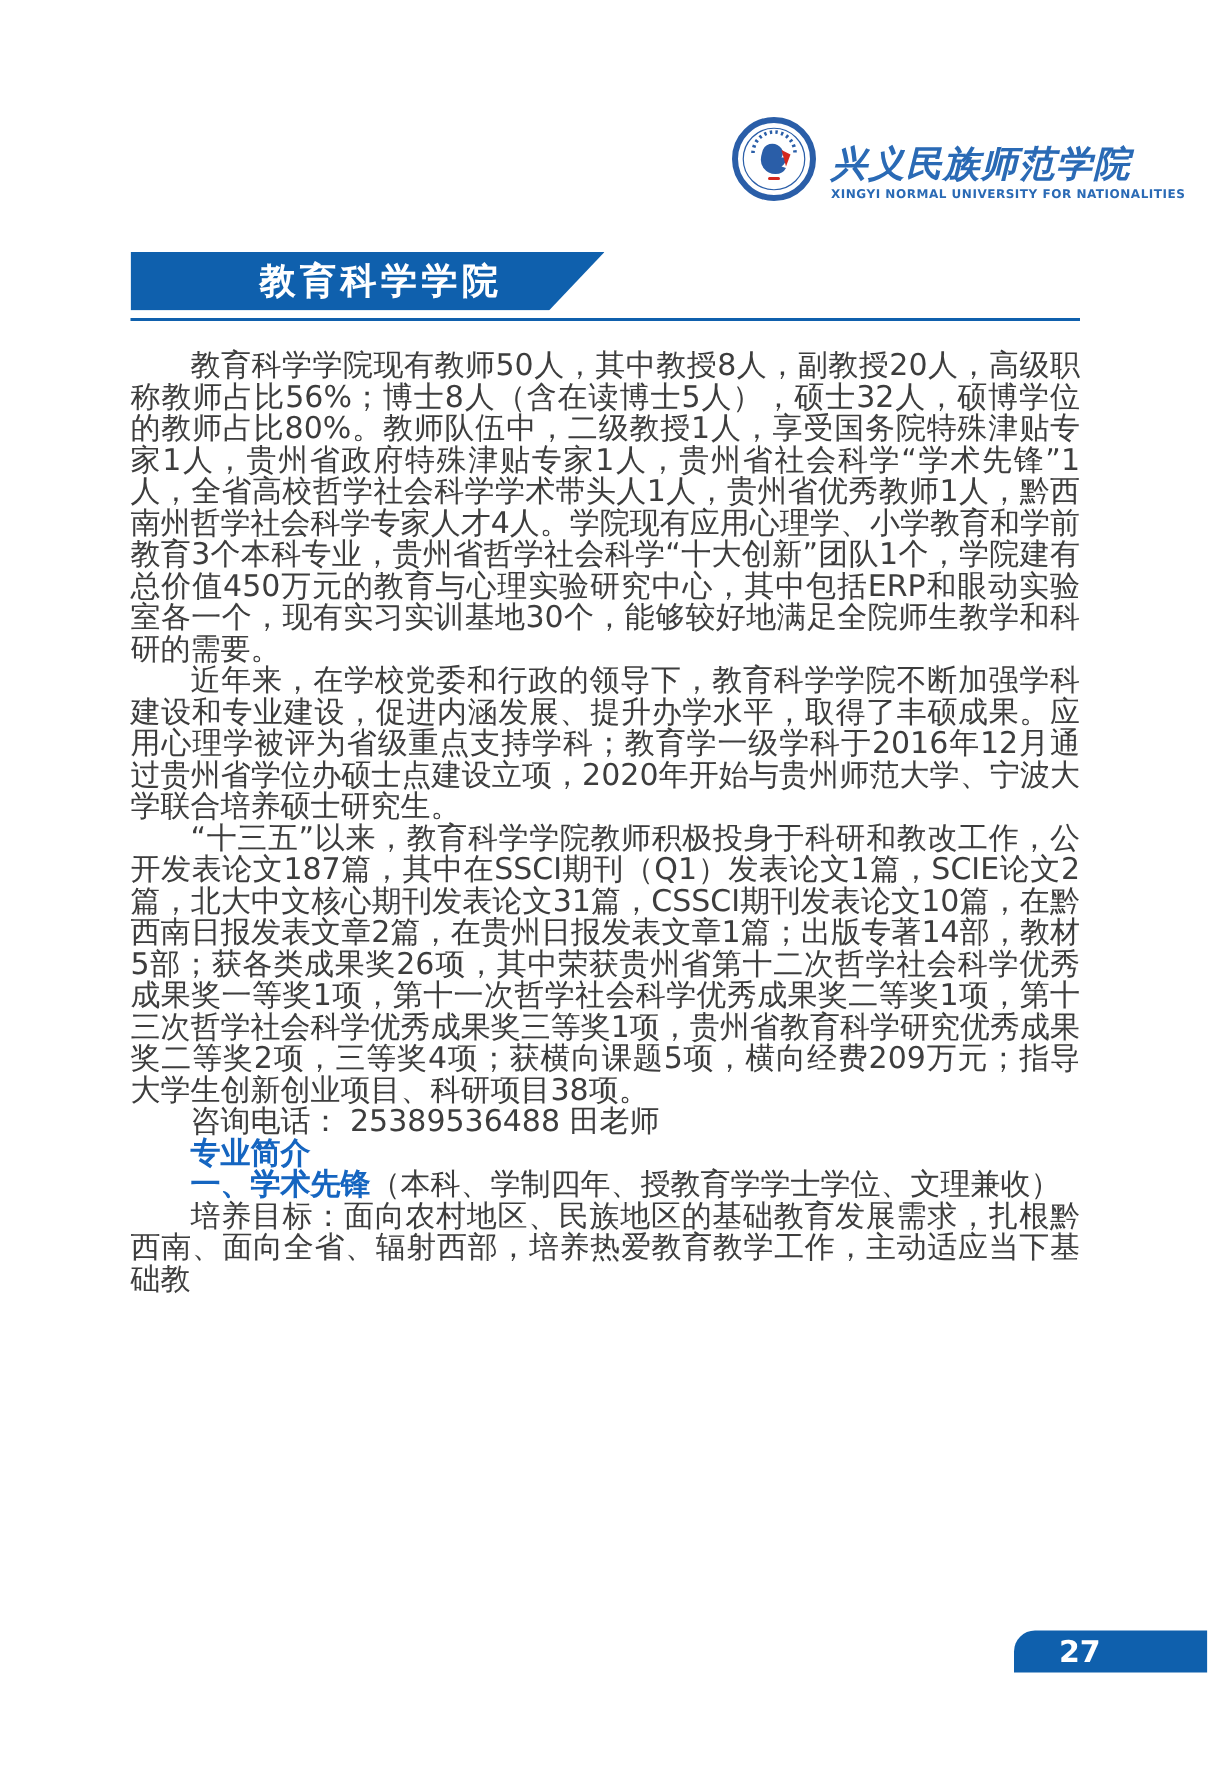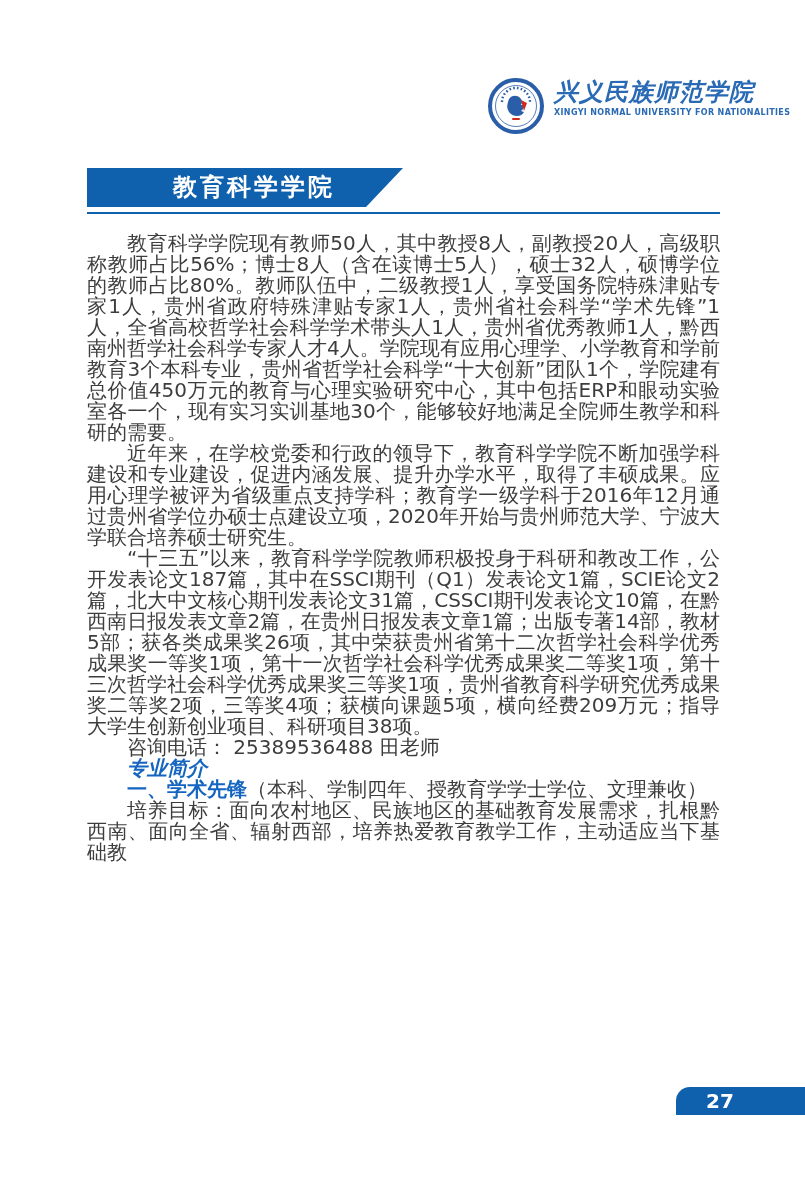--- a/index.html
+++ b/index.html
@@ -14,21 +14,21 @@
     color: var(--text-color, #3d3d3d);
   }
 
   
   .header-logo {
     position: absolute;
     top: 78px;
     left: 488px;
     width: 236px;
     display: flex;
-    align-items: flex-start;
+    align-items: flex-end;
   }
   .seal { width: 56px; height: 56px; flex: 0 0 auto; }
   .logo-text { margin-left: 10px; }
   .logo-cn {
     font-family: "DejaVu Serif", "Liberation Serif", serif;
     font-style: italic;
     font-weight: bold;
     font-size: 24px;
     line-height: 28px;
     letter-spacing: 1px;
@@ -77,21 +77,20 @@
     top: 233px;
     width: 633px;
     font-size: 20px;
     line-height: 21px;
     text-align: justify;
   }
   .para { text-indent: 2em; }
   .section-title {
     color: var(--accent-blue, #1565c0);
     font-weight: bold;
-    font-style: italic;
   }
   .program-name {
     color: var(--accent-blue, #1565c0);
     font-weight: bold;
   }
 
   
   .page-tab {
     position: absolute;
     top: 1087px;

